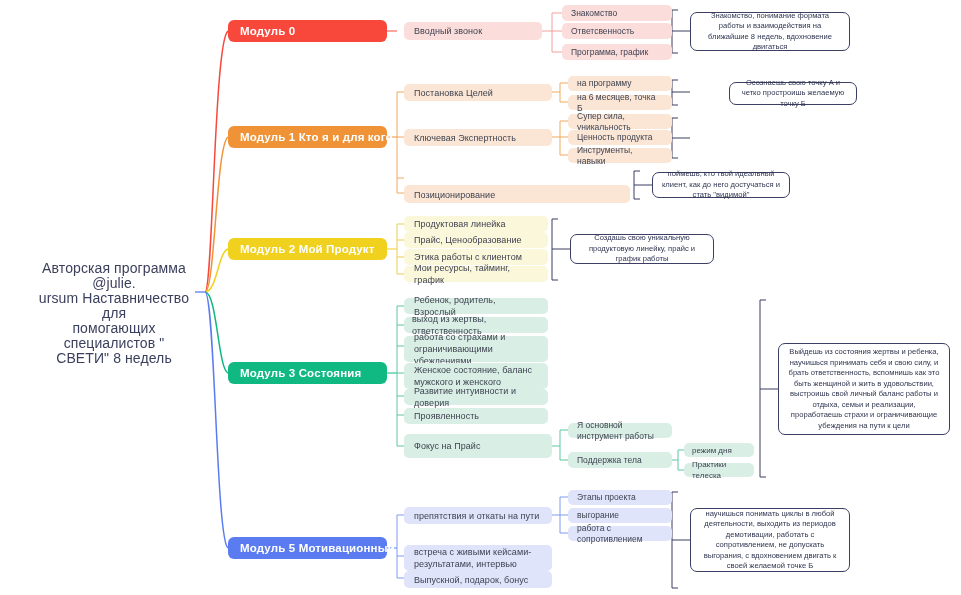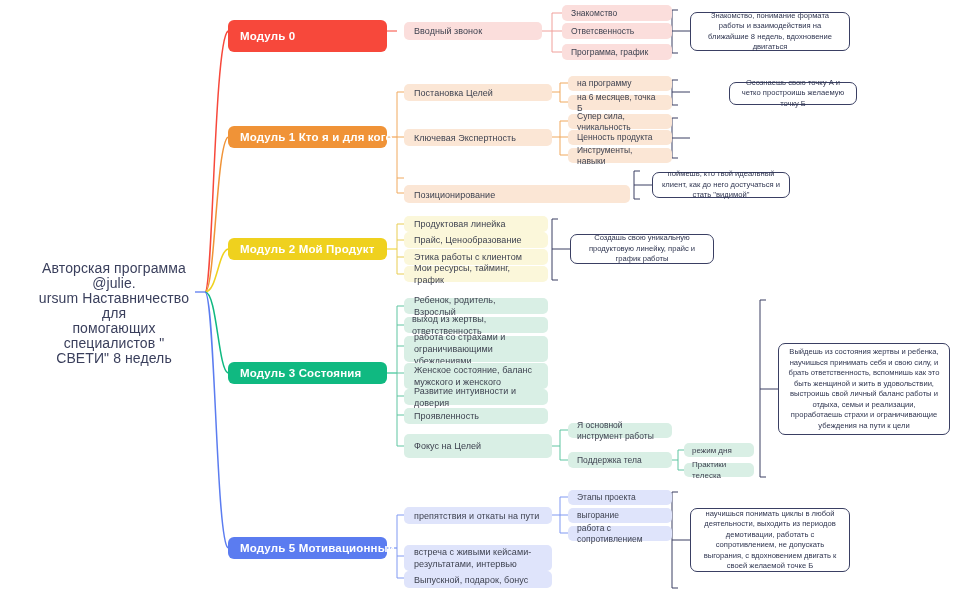--- a/index.html
+++ b/index.html
@@ -96,21 +96,21 @@
     <path d="M678 492 L672 492 L672 588 L678 588 M672 540 L690 540" stroke="#3a3f63" stroke-width="1" fill="none"></path>
   </svg>
 
   <div class="root-label" style="left:34px;top:261px;width:160px;">
     <div>Авторская программа @julie.</div>
     <div>ursum Наставничество для</div>
     <div>помогающих специалистов "</div>
     <div>СВЕТИ" 8 недель</div>
   </div>
 
-  <div class="mod" style="left:228px;top:20px;width:159px;height:32px;background:#f7483b;">Модуль 0</div>
+  <div class="mod" style="left:228px;top:20px;width:159px;height:22px;background:#f7483b;">Модуль 0</div>
 
   <div class="l2" style="left:404px;top:22px;width:138px;height:18px;background:#fbdedc;">Вводный звонок</div>
 
   <div class="l3" style="left:562px;top:5px;width:110px;height:16px;background:#fbdedc;">Знакомство</div>
   <div class="l3" style="left:562px;top:23px;width:110px;height:16px;background:#fbdedc;">Ответсвенность</div>
   <div class="l3" style="left:562px;top:44px;width:110px;height:16px;background:#fbdedc;">Программа, график</div>
 
   <div class="note" style="left:690px;top:12px;width:160px;height:39px;">Знакомство, понимание формата работы и взаимодействия на ближайшие 8 недель, вдохновение двигаться</div>
 
   <div class="mod" style="left:228px;top:126px;width:159px;height:22px;background:#f09337;">Модуль 1 Кто я и для кого</div>
@@ -140,21 +140,21 @@
   <div class="note" style="left:570px;top:234px;width:144px;height:30px;">Создашь свою уникальную продуктовую линейку, прайс и график работы</div>
 
   <div class="mod" style="left:228px;top:362px;width:159px;height:22px;background:#10b981;">Модуль 3 Состояния</div>
 
   <div class="l2" style="left:404px;top:298px;width:144px;height:16px;background:#d9efe5;">Ребенок, родитель, Взрослый</div>
   <div class="l2" style="left:404px;top:317px;width:144px;height:16px;background:#d9efe5;padding-left:8px;">выход из жертвы, ответственность</div>
   <div class="l2" style="left:404px;top:336px;width:144px;height:26px;background:#d9efe5;align-items:center;">работа со страхами и ограничивающими убеждениями</div>
   <div class="l2" style="left:404px;top:363px;width:144px;height:26px;background:#d9efe5;align-items:center;">Женское состояние, баланс мужского и женского</div>
   <div class="l2" style="left:404px;top:389px;width:144px;height:16px;background:#d9efe5;">Развитие интуивности и доверия</div>
   <div class="l2" style="left:404px;top:408px;width:144px;height:16px;background:#d9efe5;">Проявленность</div>
-  <div class="l2" style="left:404px;top:434px;width:148px;height:24px;background:#d9efe5;">Фокус на Целей</div>
+  <div class="l2" style="left:404px;top:434px;width:148px;height:24px;background:#d9efe5;">Фокус на Прайс</div>
 
   <div class="l3" style="left:568px;top:423px;width:104px;height:15px;background:#d9efe5;">Я основной инструмент работы</div>
   <div class="l3" style="left:568px;top:452px;width:104px;height:16px;background:#d9efe5;">Поддержка тела</div>
 
   <div class="l4" style="left:684px;top:443px;width:70px;height:14px;background:#d9efe5;">режим дня</div>
   <div class="l4" style="left:684px;top:463px;width:70px;height:14px;background:#d9efe5;">Практики телеска</div>
 
   <div class="note" style="left:778px;top:343px;width:172px;height:92px;">Выйдешь из состояния жертвы и ребенка, научишься принимать себя и свою силу, и брать ответственность, вспомнишь как это быть женщиной и жить в удовольствии, выстроишь свой личный баланс работы и отдыха, семьи и реализации, проработаешь страхи и ограничивающие убеждения на пути к цели</div>
 
   <div class="mod" style="left:228px;top:537px;width:159px;height:22px;background:#5b7cf0;">Модуль 5 Мотивационный блок</div>

